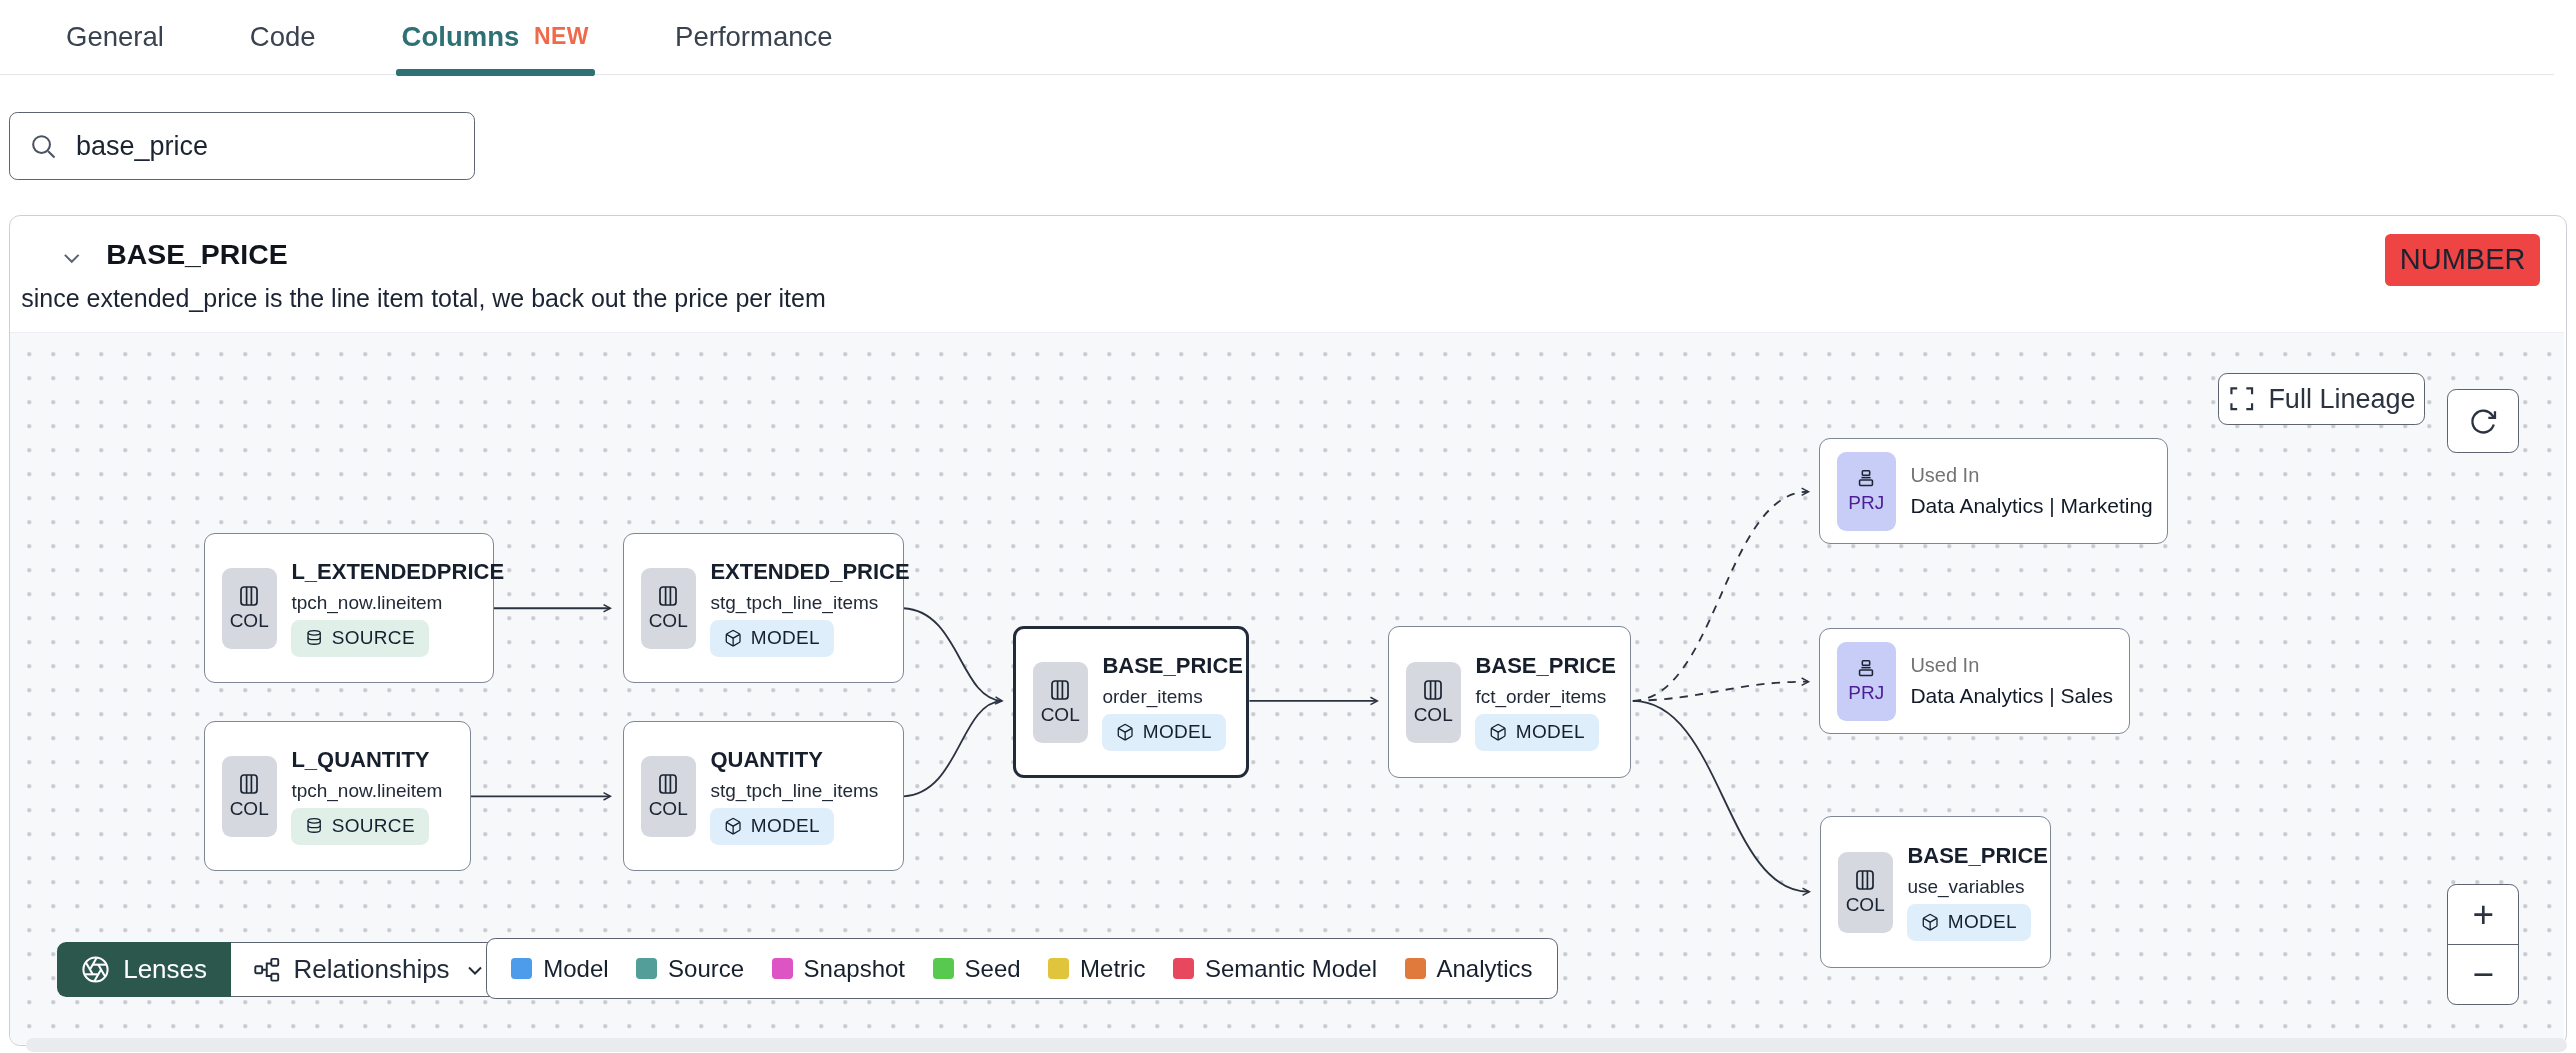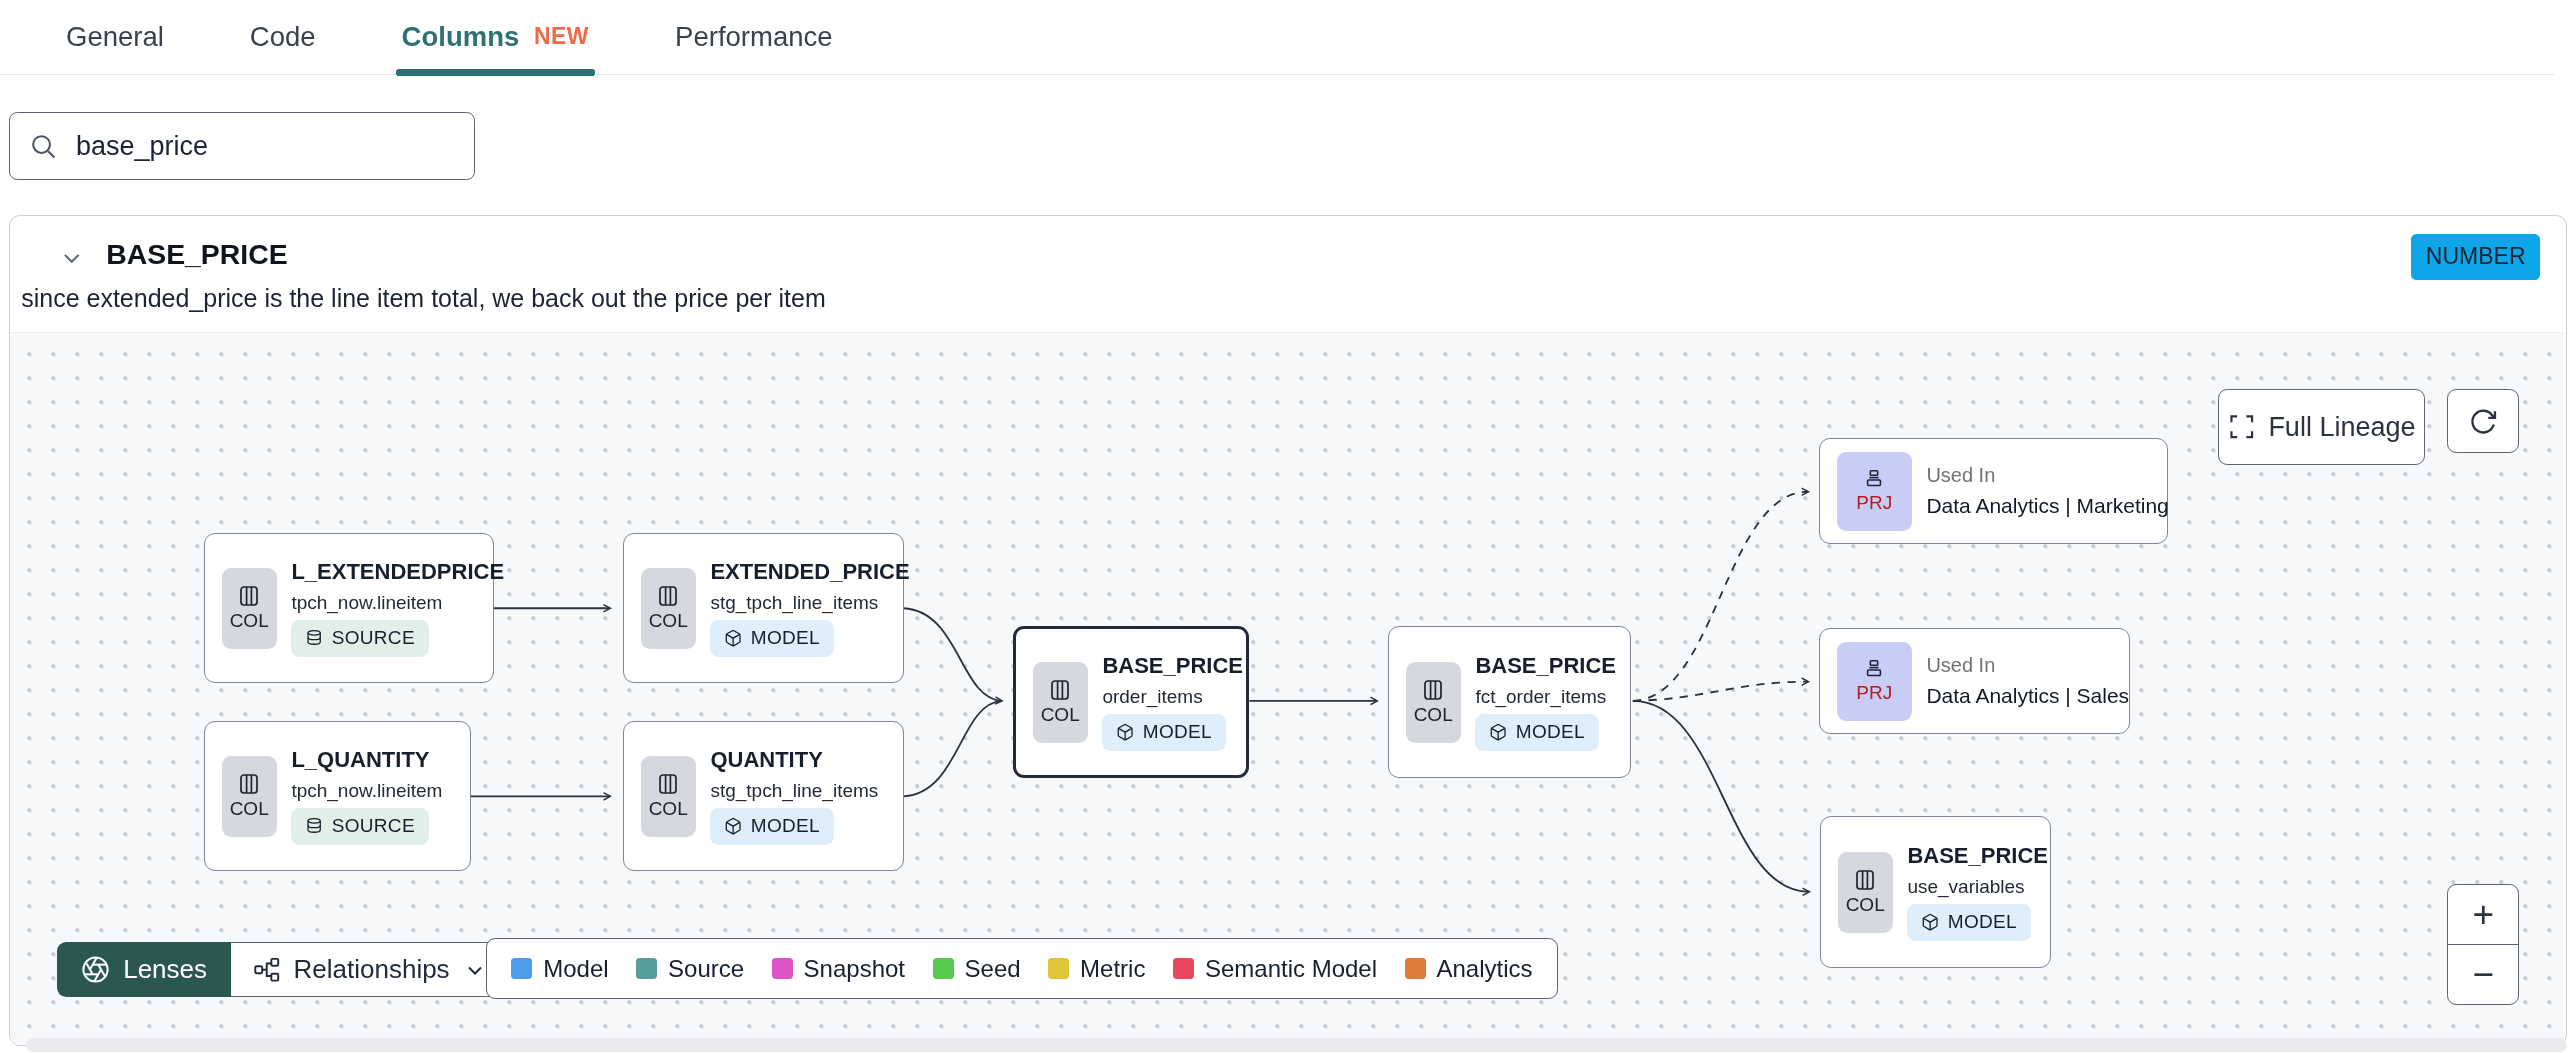--- a/index.html
+++ b/index.html
@@ -25,56 +25,56 @@
   .search svg { flex:0 0 auto; }
   .search input { border:none; outline:none; font-size:27px; color:#1c2433;
     font-family:"Liberation Sans", sans-serif; width:100%; background:transparent; }
 
   
   .panel { position:absolute; left:9.2px; top:215px; width:2558px; height:831px;
     background:#fff; border:1.8px solid #ccd0d6; border-radius:11px; overflow:hidden; }
   .panel-head { position:relative; height:116px; }
   .chev { position:absolute; left:48px; top:27.5px; color:#5a6472; }
   .panel-title { position:absolute; left:96px; top:22px; font-size:28.4px; font-weight:bold; color:#10141c; }
-  .dtype { position:absolute; right:26px; top:18.3px; background:#0ea5e9; color:#1b2330;
-    font-size:23px; padding:9.2px 14.7px; border-radius:5.5px; }
+  .dtype { position:absolute; right:26px; top:18.3px; background:#ef4444; color:#1b2330;
+    font-size:29px; padding:9.2px 14.7px; border-radius:5.5px; }
   .panel-desc { position:absolute; left:11px; top:68px; font-size:25px; color:#1c2433; }
 
   
   .canvas { position:absolute; left:0; top:116px; width:2554px; height:712px;
     background:#f7f8fa; border-top:0.9px solid #eceef1;
     background-image:radial-gradient(circle, #c6cad1 1.8px, transparent 2.4px);
     background-size:24px 24px; background-position:7.3px 9.2px; }
   .edges { position:absolute; left:0; top:0; width:2554px; height:712px; }
 
   
   .node { position:absolute; background:#fff; border:1.8px solid #7e8795; border-radius:11px;
     display:flex; align-items:center; gap:14.7px; padding:0 16.5px; cursor:pointer; }
   .node.selected { border:3.7px solid #222b3a; }
   .col-badge { flex:0 0 auto; width:55px; height:81px; background:#d5d8de; border-radius:9.2px;
     display:flex; flex-direction:column; align-items:center; justify-content:center; gap:2.8px;
     color:#1b2433; font-size:19px; }
-  .prj-badge { flex:0 0 auto; width:75px; height:79px; background:#c7cdf6; border-radius:9.2px;
+  .prj-badge { flex:0 0 auto; width:59px; height:79px; background:#c7cdf6; border-radius:9.2px;
     display:flex; flex-direction:column; align-items:center; justify-content:center; gap:2.8px;
-    color:#b91c1c; font-size:19px; }
+    color:#4c1d95; font-size:19px; }
   .node-col { display:flex; flex-direction:column; align-items:flex-start; gap:6.4px; }
   .node-title { font-size:22px; font-weight:bold; color:#171f2d; white-space:nowrap; }
   .node-sub { font-size:19px; color:#222a38; white-space:nowrap; }
   .type-badge { display:flex; align-items:center; gap:8.3px; padding:7.3px 13.8px;
     border-radius:8.3px; font-size:19px; color:#15202e; letter-spacing:0.3px; }
   .type-badge.src { background:#e1efe9; }
   .type-badge.mdl { background:#dfeefb; }
   .usage-label { font-size:20px; color:#737373; }
   .usage-title { font-size:21px; color:#121a28; white-space:nowrap; }
 
   
   .btn { position:absolute; background:#fff; border:1.8px solid #5d6470; border-radius:9.2px;
     display:flex; align-items:center; justify-content:center; gap:13px;
     font-size:27px; color:#2b3340; cursor:pointer; }
-  .full-lineage { left:2208px; top:56px; width:207px; height:76px; }
+  .full-lineage { left:2208px; top:40px; width:207px; height:52px; }
   .refresh { left:2437px; top:56px; width:72px; height:64px; }
   .zoomctl { position:absolute; left:2437px; top:551px; width:72px; height:121px;
     background:#fff; border:1.8px solid #5d6470; border-radius:9.2px;
     display:flex; flex-direction:column; }
   .zoomctl .zbtn { flex:1; display:flex; align-items:center; justify-content:center;
     font-size:37px; color:#2b3340; cursor:pointer; }
   .zoomctl .zbtn:first-child { border-bottom:1.8px solid #5d6470; }
 
   
   .toolbar { position:absolute; left:47px; top:609px; height:55px; display:flex; }

